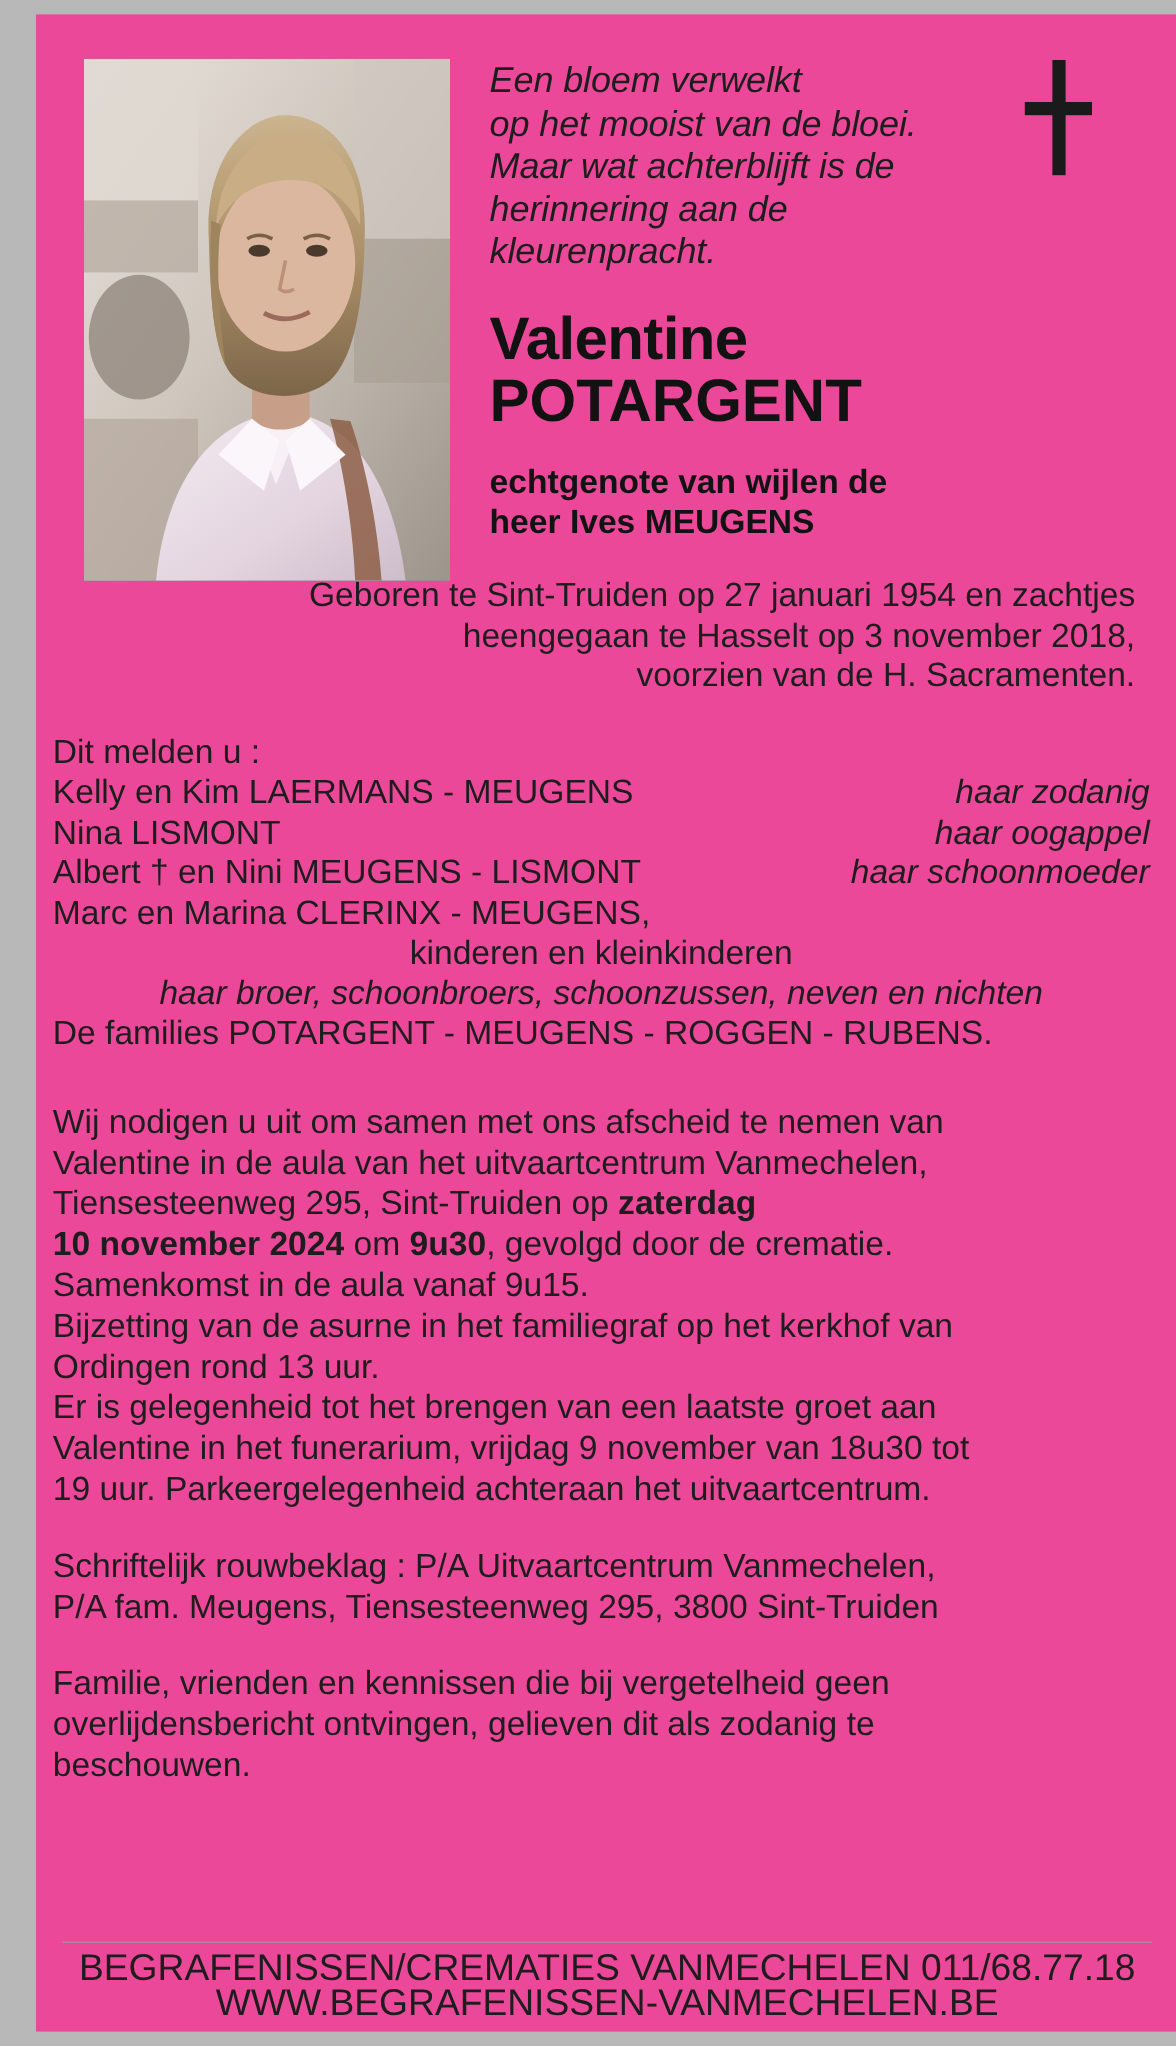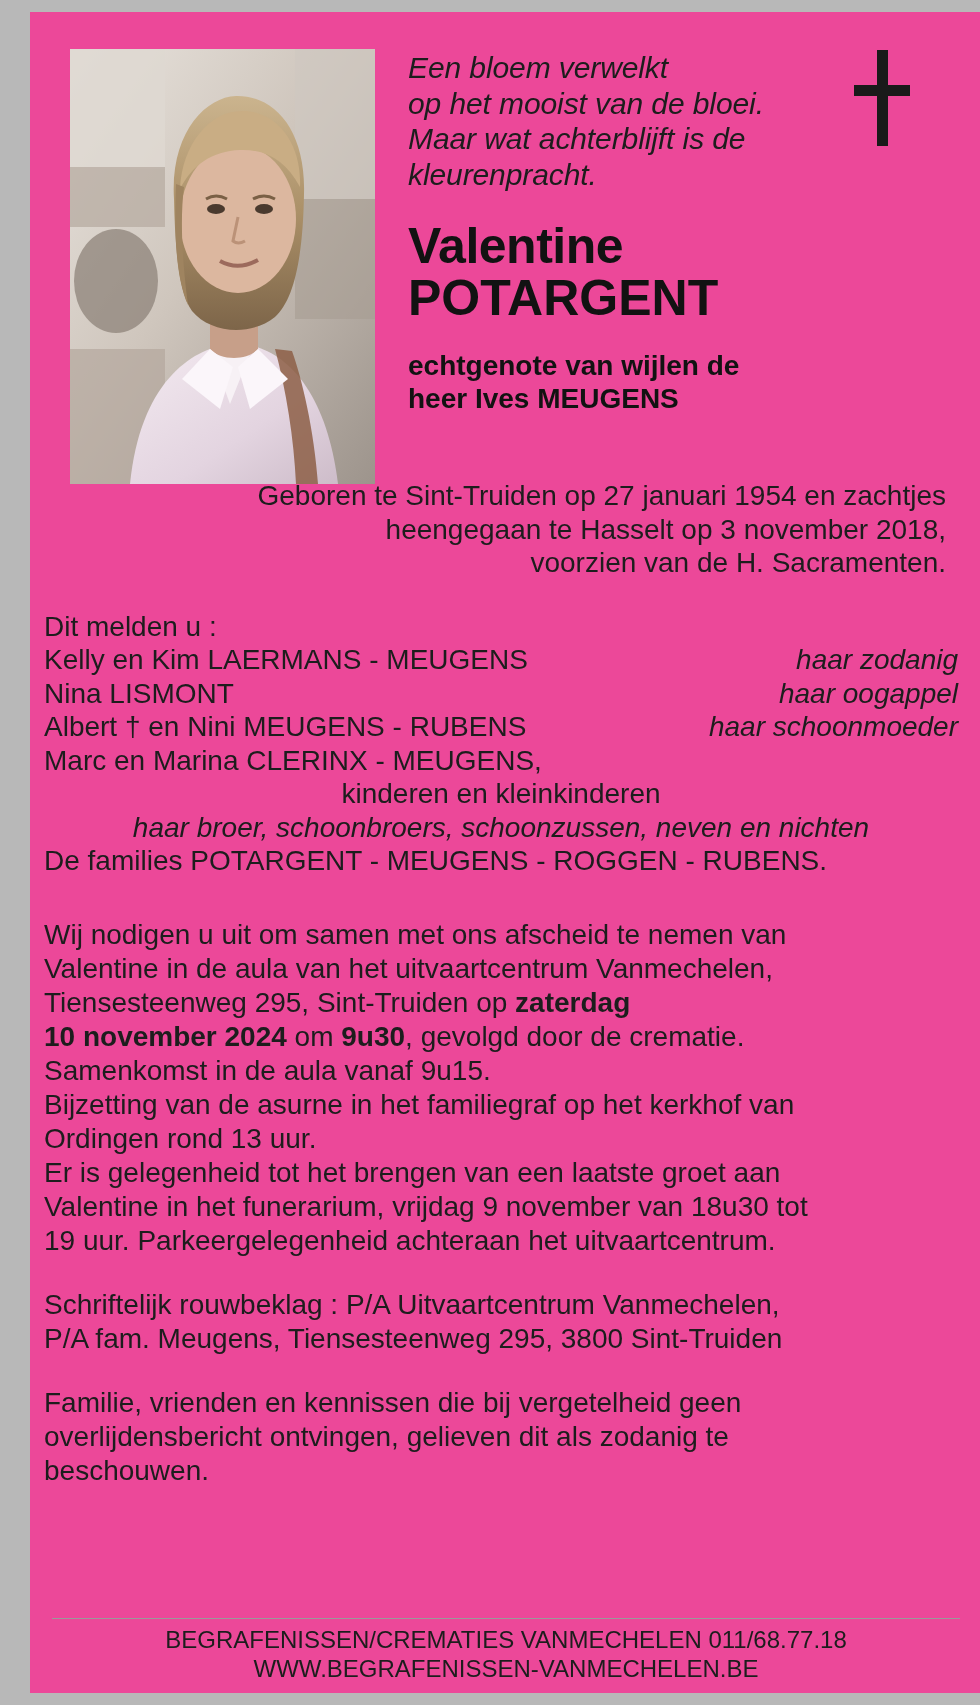--- a/index.html
+++ b/index.html
@@ -141,21 +141,21 @@
   .gap-md { height: 30px; }
   .b { font-weight: bold; }
 
   
   .footer {
     position: absolute;
     left: 22px;
     right: 22px;
     bottom: 10px;
     text-align: center;
-    font-size: 24px;
+    font-size: 31px;
     line-height: 29px;
     color: #1d1d1d;
     border-top: 1px solid #9a9a9a;
     padding-top: 6px;
   }
 </style>
 </head>
 <body>
 
 <div class="page">
@@ -220,20 +220,21 @@
     <div class="cross">
       <div class="vbar"></div>
       <div class="hbar"></div>
     </div>
 
     <div class="right-col">
       <div class="poem">
         <div>Een bloem verwelkt</div>
         <div>op het mooist van de bloei.</div>
         <div>Maar wat achterblijft is de</div>
+        <div>herinnering aan de</div>
         <div>kleurenpracht.</div>
       </div>
 
       <div class="name">
         <div>Valentine</div>
         <div class="surname">POTARGENT</div>
       </div>
 
       <div class="spouse">
         <div>echtgenote van wijlen de</div>
@@ -253,21 +254,21 @@
 
     <div class="fam-row">
       <span>Kelly en Kim LAERMANS - MEUGENS</span>
       <span class="rel">haar zodanig</span>
     </div>
     <div class="fam-row">
       <span>Nina LISMONT</span>
       <span class="rel">haar oogappel</span>
     </div>
     <div class="fam-row">
-      <span>Albert † en Nini MEUGENS - RUBENS</span>
+      <span>Albert † en Nini MEUGENS - LISMONT</span>
       <span class="rel">haar schoonmoeder</span>
     </div>
     <div class="fam-row single">Marc en Marina CLERINX - MEUGENS,</div>
     <div class="fam-row center">kinderen en kleinkinderen</div>
     <div class="fam-row center-i">haar broer, schoonbroers, schoonzussen, neven en nichten</div>
     <div class="fam-row single">De families POTARGENT - MEUGENS - ROGGEN - RUBENS.</div>
   </div>
 
   <div class="gap-lg"></div>
 

